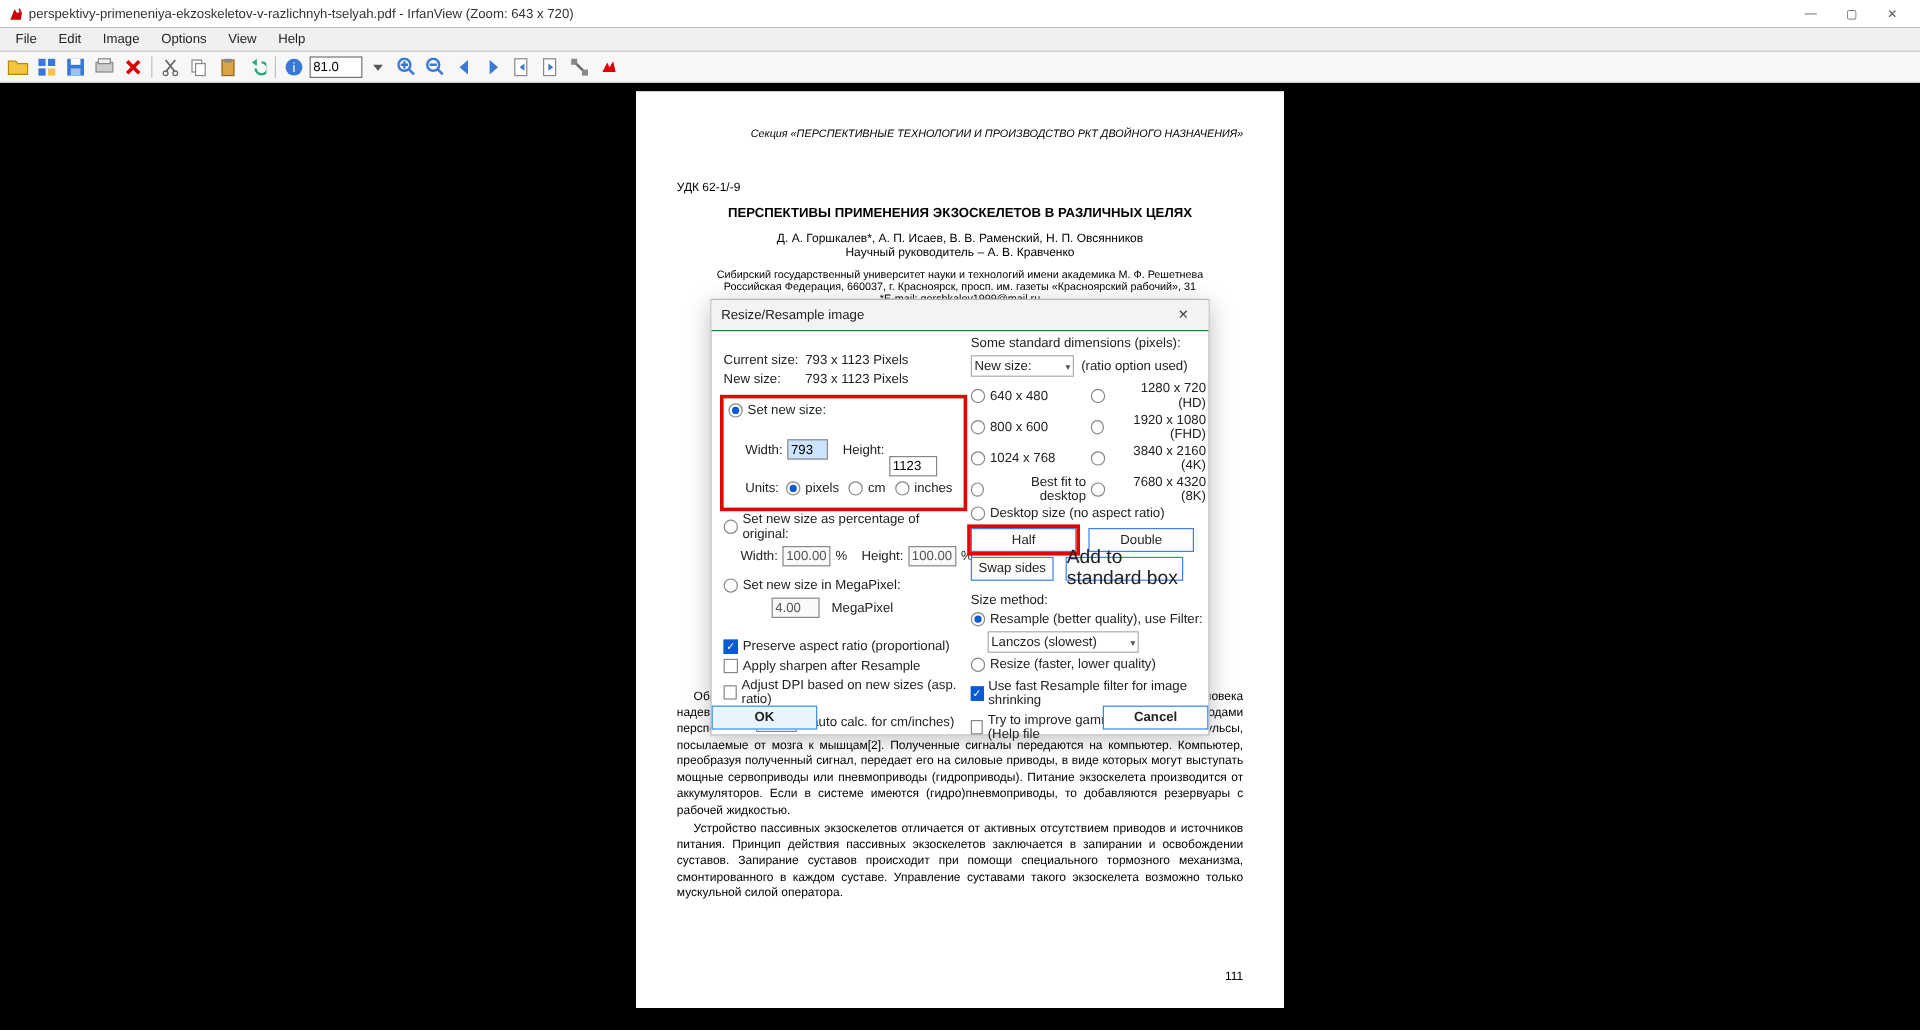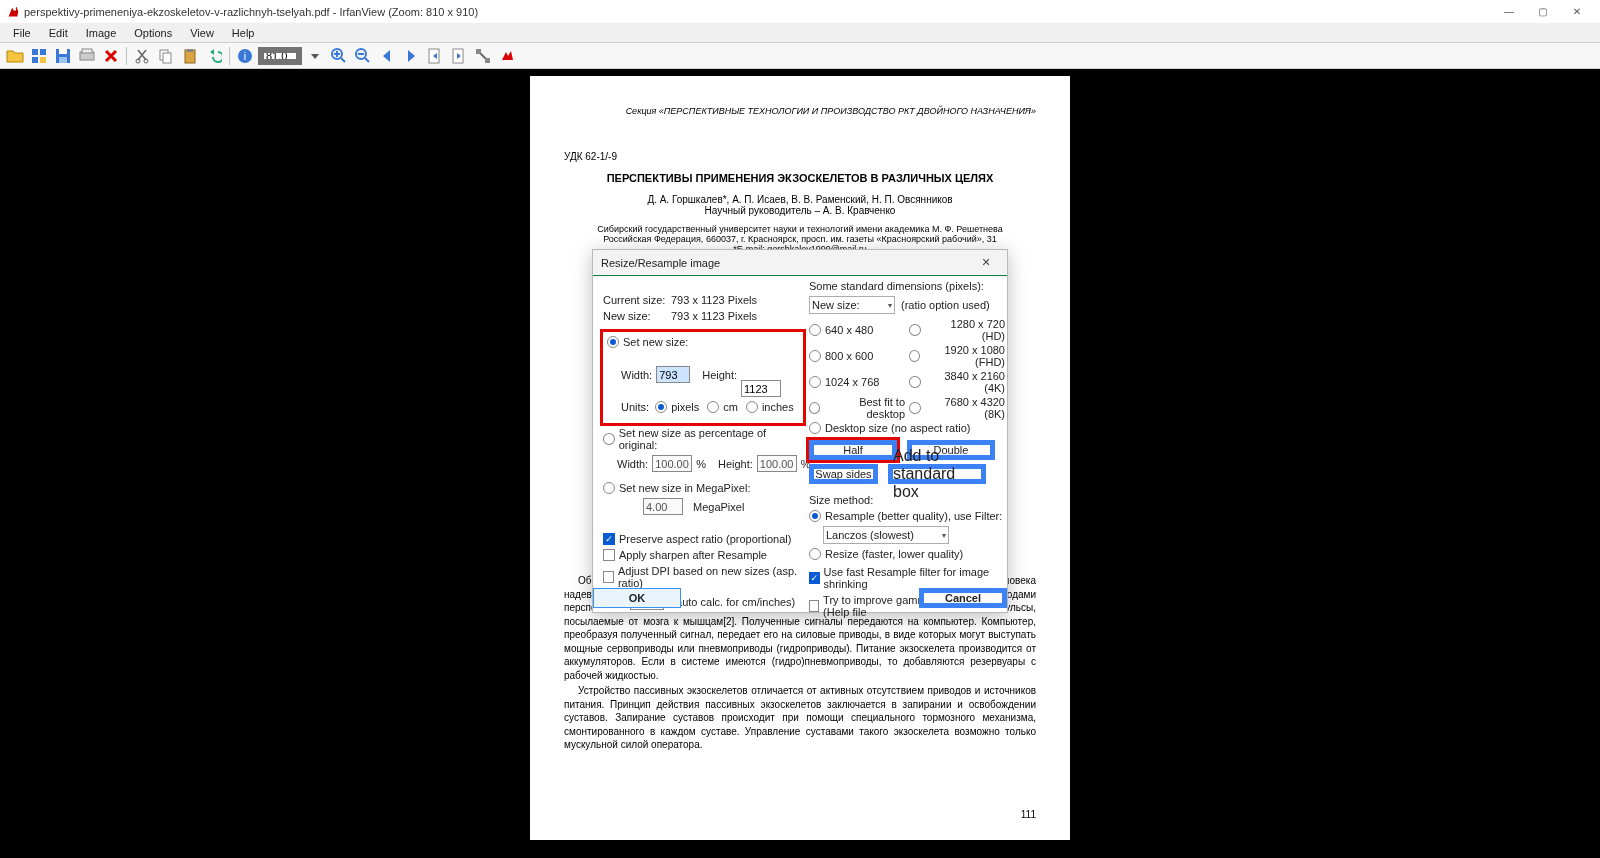--- a/index.html
+++ b/index.html
@@ -6,21 +6,21 @@
 body { width: 1600px; height: 858px; background: #000; overflow: hidden; position: relative; }
 .titlebar { height: 23px; background: #fff; display: flex; align-items: center; padding: 0 6px; font-size: 11px; color: #333; }
 .titlebar .app-icon { width: 14px; height: 14px; margin-right: 4px; }
 .titlebar .spacer { flex: 1; }
 .titlebar .winbtn { width: 34px; height: 22px; display: flex; align-items: center; justify-content: center; font-size: 10px; color: #555; }
 .menubar { height: 20px; background: #f0f0f0; display: flex; align-items: center; padding: 0 4px; font-size: 11px; color: #222; border-bottom: 1px solid #d0d0d0; }
 .menubar .mitem { padding: 0 9px; }
 .toolbar { height: 26px; background: #f7f7f7; display: flex; align-items: center; padding: 0 4px; gap: 2px; border-bottom: 1px solid #d0d0d0; }
 .toolbar .tbtn { width: 22px; height: 22px; display: flex; align-items: center; justify-content: center; }
 .toolbar .sep { width: 1px; height: 18px; background: #c0c0c0; margin: 0 2px; }
-.toolbar .zoom-input { width: 44px; height: 18px; font-size: 11px; border: 6px solid #737373; padding: 0 2px; }
+.toolbar .zoom-input { width: 44px; height: 18px; font-size: 11px; border: 1px solid #737373; padding: 0 2px; }
 .canvas { position: absolute; top: 70px; left: 0; width: 1600px; height: 788px; background: #000; display: flex; justify-content: center; }
 .page { width: 540px; height: 764px; background: #fff; margin-top: 6px; padding: 30px 34px; position: relative; font-family: "Times New Roman", serif; color: #000; font-size: 10px; overflow: hidden; }
 .page .section-head { text-align: right; font-style: italic; font-size: 9px; margin-bottom: 35px; }
 .page .udk { font-size: 10px; margin-bottom: 10px; }
 .page .title { font-weight: bold; font-size: 11px; text-align: center; margin-bottom: 10px; }
 .page .authors, .page .supervisor { text-align: center; font-size: 10px; }
 .page .affil { text-align: center; font-size: 9px; margin-top: 8px; }
 .page .body-text { margin-top: 320px; font-size: 10px; text-align: justify; line-height: 1.35; }
 .page .body-text p { text-indent: 14px; margin-bottom: 2px; }
 .page .pnum { position: absolute; bottom: 20px; right: 34px; font-size: 10px; }
@@ -33,40 +33,40 @@
 .right-col { position: absolute; left: 216px; top: 4px; width: 196px; }
 .row { display: flex; align-items: center; margin-bottom: 4px; font-size: 11px; }
 .lbl { width: 68px; }
 .radio { width: 12px; height: 12px; border: 1px solid #888; border-radius: 50%; margin-right: 4px; display: inline-flex; align-items: center; justify-content: center; }
 .radio.on::after { content: ""; width: 6px; height: 6px; background: #0a5bd3; border-radius: 50%; }
 .check { width: 12px; height: 12px; border: 1px solid #888; margin-right: 4px; display: inline-flex; align-items: center; justify-content: center; font-size: 9px; color: #fff; }
 .check.on { background: #0a5bd3; border-color: #0a5bd3; }
 .txtfield { border: 1px solid #888; height: 17px; font-size: 11px; padding: 0 2px; }
 .txtfield.sel { background: #cce4ff; }
 .hl-red { outline: 3px solid #e10600; outline-offset: 0; }
-.btn { border: 5px solid #3b82f6; background: #fdfdfd; height: 20px; display: inline-flex; align-items: center; justify-content: center; font-size: 11px; }
+.btn { border: 1px solid #3b82f6; background: #fdfdfd; height: 20px; display: inline-flex; align-items: center; justify-content: center; font-size: 11px; }
 .btn.primary { border: 1px solid #3393ef; background: #eaf4fd; }
 .dlg-footer { position: absolute; bottom: 0; left: 0; right: 0; height: 28px; display: flex; align-items: center; justify-content: space-between; gap: 30px; font-weight: bold; }
 .select { border: 1px solid #adadad; height: 18px; font-size: 11px; padding: 0 2px; background: #fff; display: inline-flex; align-items: center; }
 .select .arrow { margin-left: auto; font-size: 8px; color: #555; }
 .std-grid { display: grid; grid-template-columns: 1fr 1fr; row-gap: 2px; column-gap: 4px; margin-top: 4px; }
 .std-grid .row { margin-bottom: 0; text-align: right; }
 svg { display: block; }
 </style>
 </head>
 <body>
 
 <div class="titlebar">
   <span class="app-icon">
     <svg viewBox="0 0 16 16" width="14" height="14">
         <path fill="#c00" d="M3 13 L7 3 L9 6 L12 2 L14 7 L13 13 Z"></path>
         <circle cx="10" cy="5" r="1.5" fill="#fff"></circle>
       </svg>
   </span>
-  <span>perspektivy-primeneniya-ekzoskeletov-v-razlichnyh-tselyah.pdf - IrfanView (Zoom: 810 x 910)</span>
+  <span>perspektivy-primeneniya-ekzoskeletov-v-razlichnyh-tselyah.pdf - IrfanView (Zoom: 643 x 720)</span>
   <span class="spacer"></span>
   <span class="winbtn">—</span>
   <span class="winbtn">▢</span>
   <span class="winbtn">✕</span>
 </div>
 
 <div class="menubar">
   <span class="mitem">File</span>
   <span class="mitem">Edit</span>
   <span class="mitem">Image</span>

